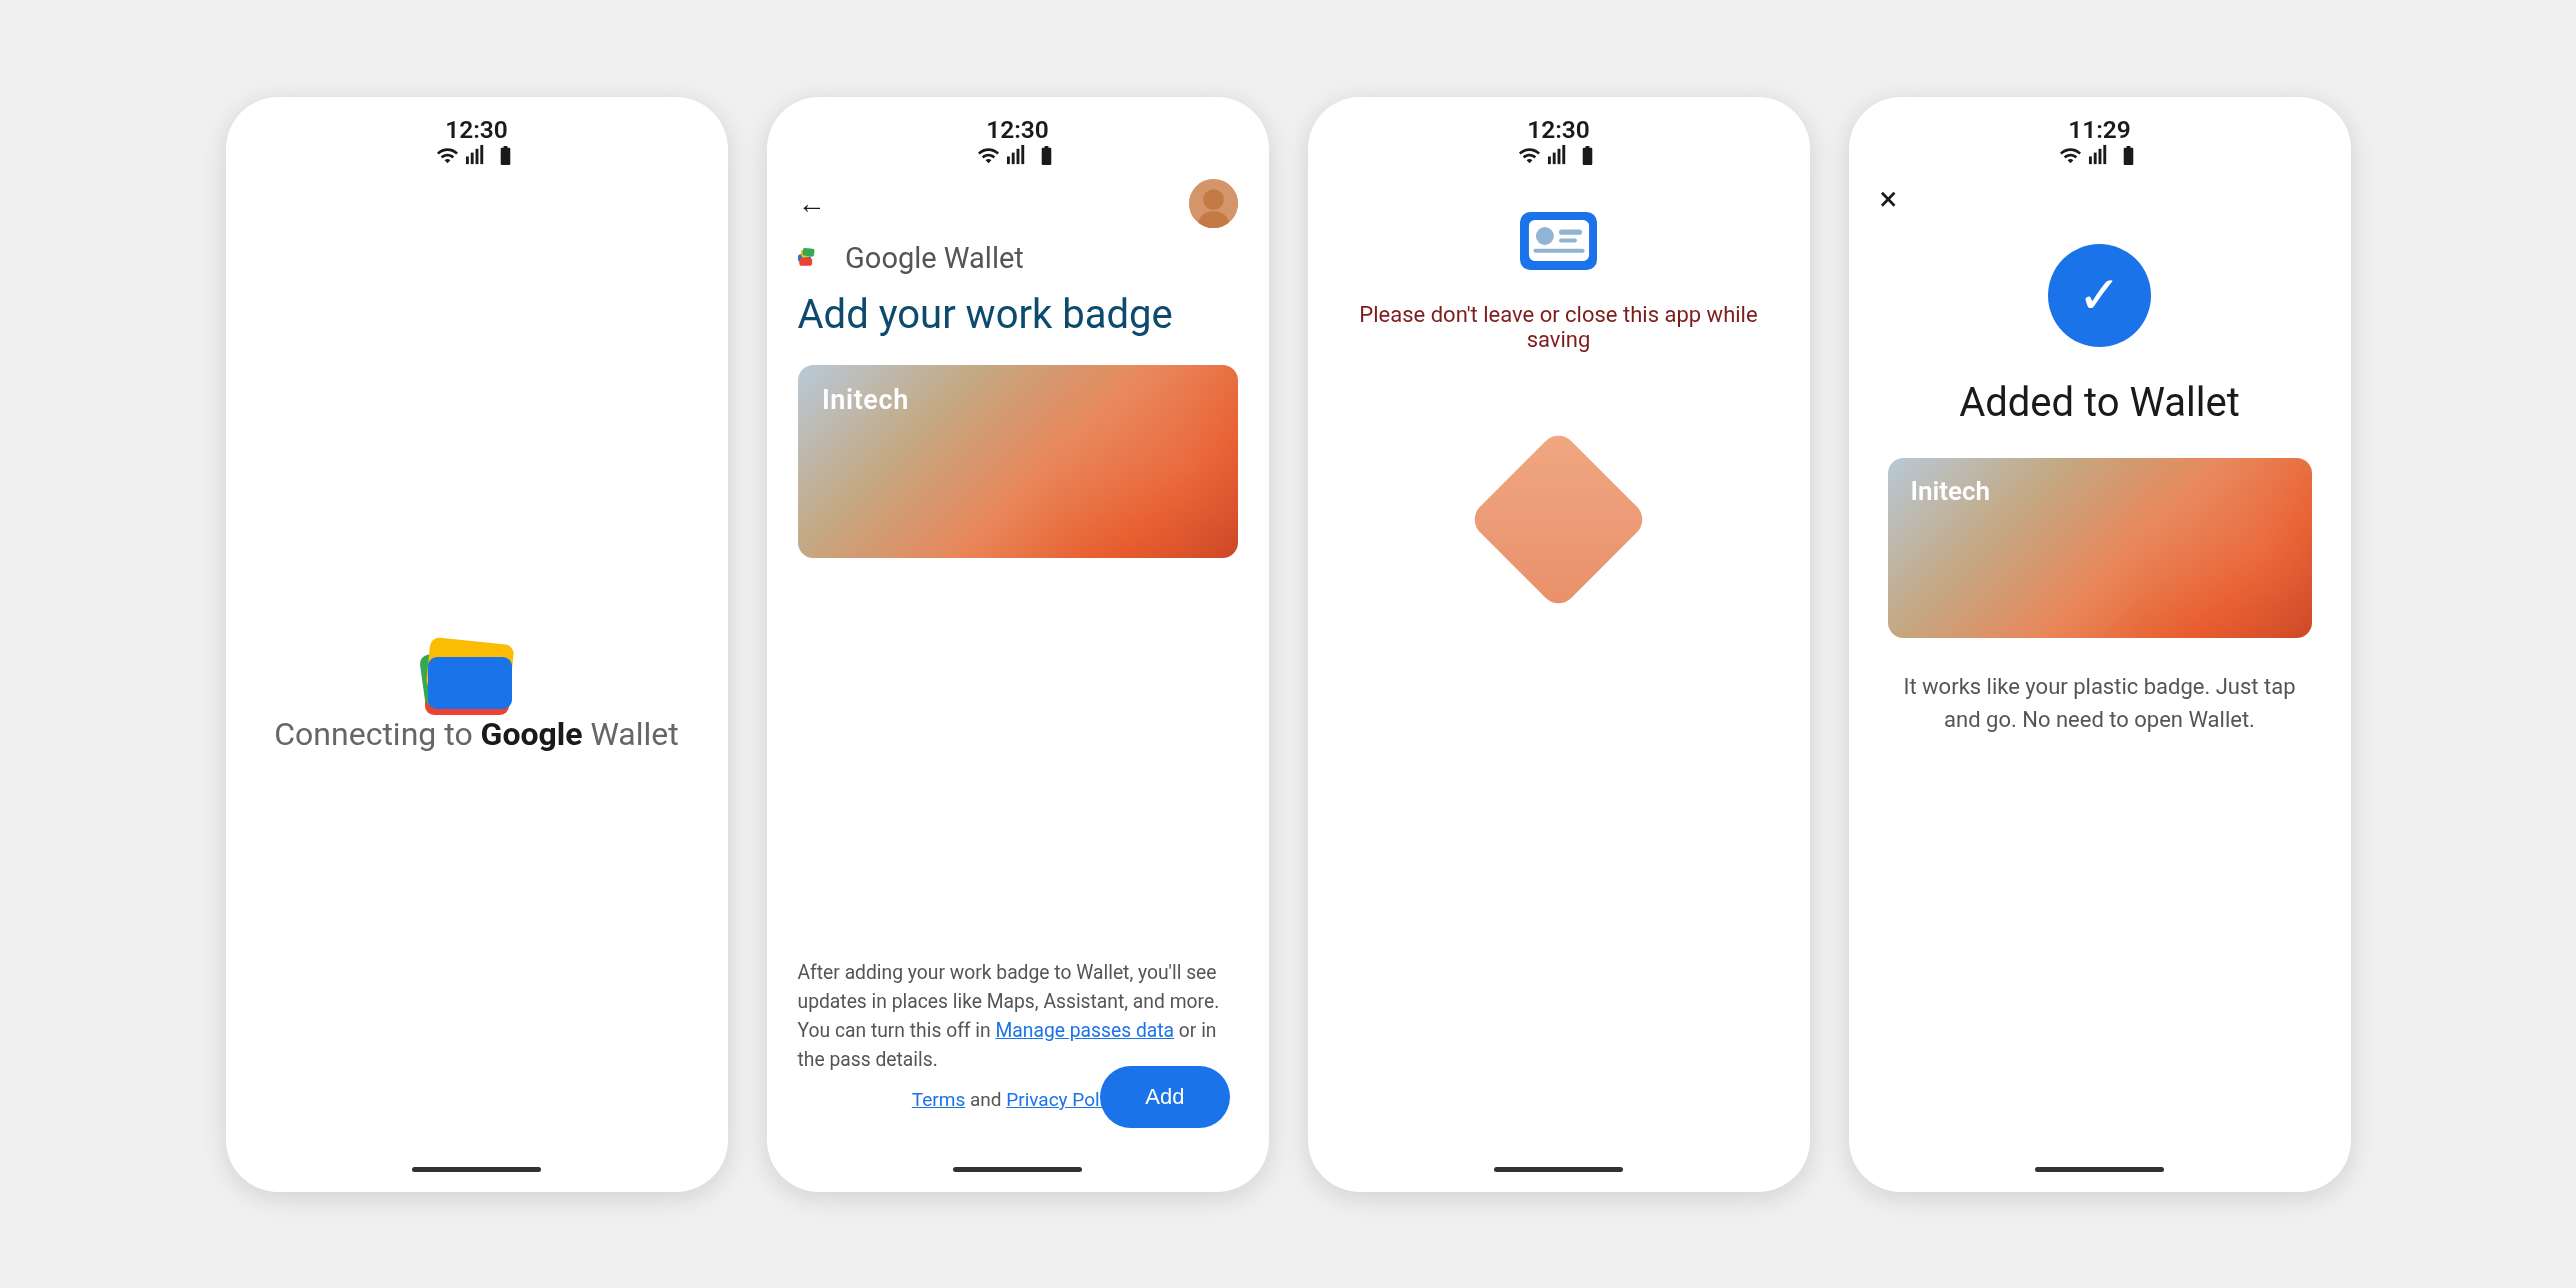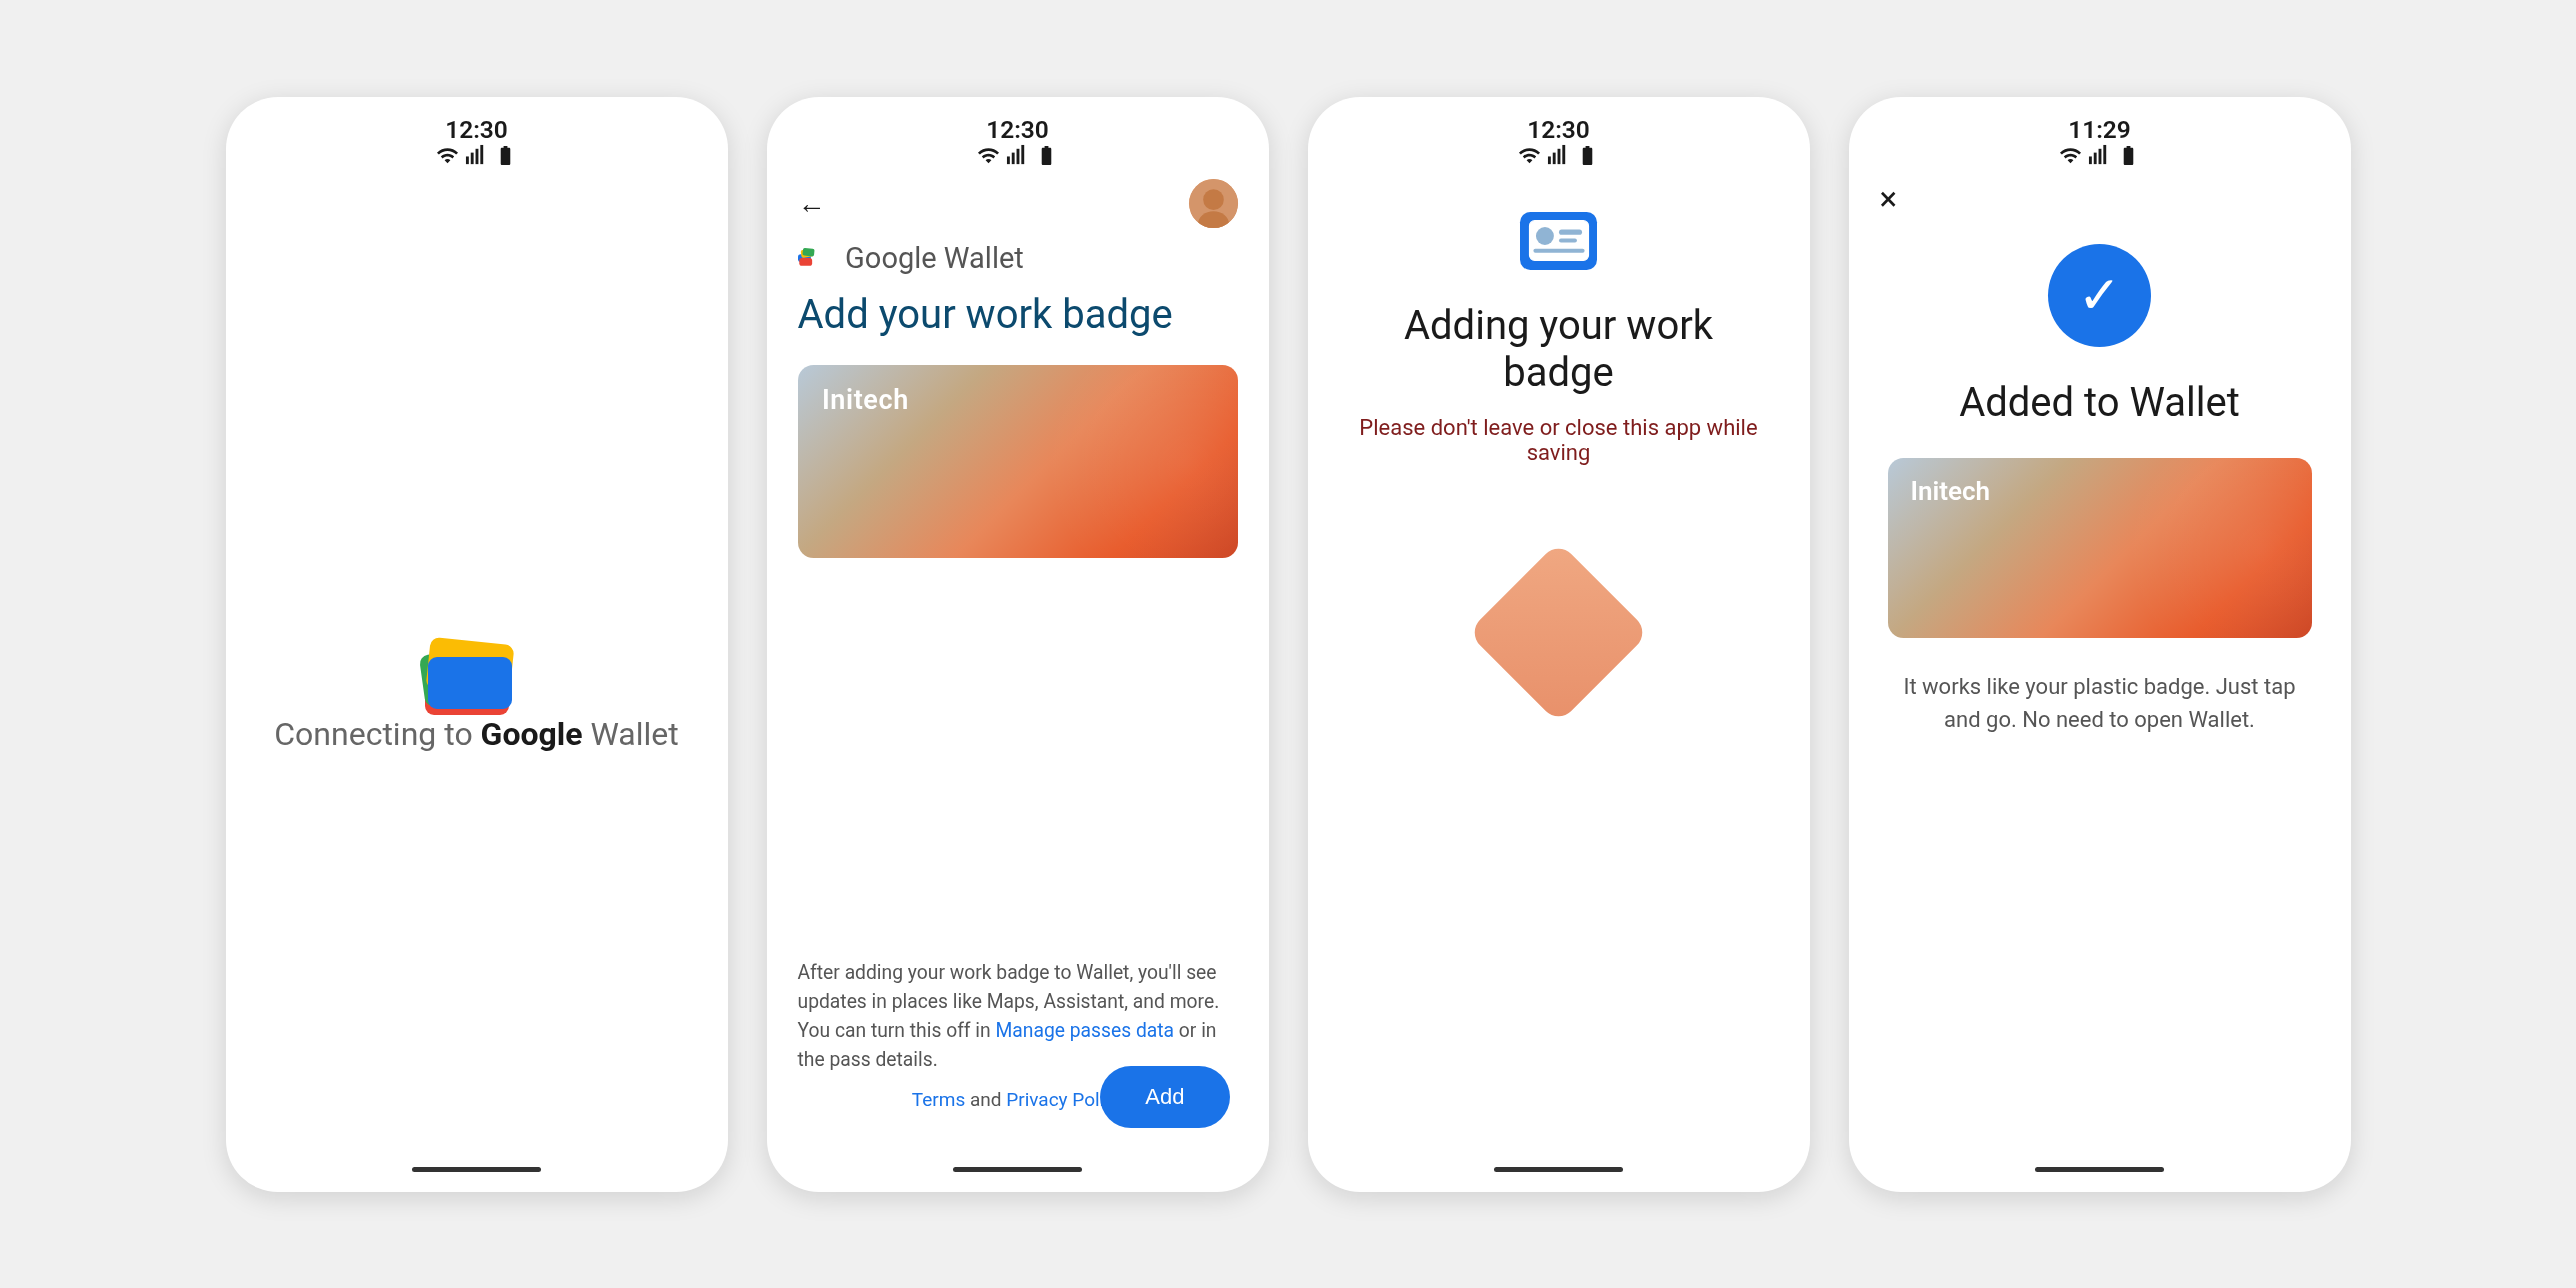--- a/index.html
+++ b/index.html
@@ -171,20 +171,21 @@
 
     .footer-text {
       font-size: 19.3px;
       color: #555;
       line-height: 1.5;
       margin-bottom: 13px;
     }
 
     .footer-link {
       color: #1a73e8;
+      text-decoration: underline;
       cursor: pointer;
     }
 
     .footer-terms {
       font-size: 19px;
       color: #555;
       margin-bottom: 37px;
       text-align: center;
     }
 
@@ -519,21 +520,20 @@
     <div class="badge-icon-container">
       <svg width="64" height="45" viewBox="0 0 100 70">
         <rect x="4" y="4" width="92" height="62" rx="8" fill="white" stroke="white" stroke-width="2"></rect>
         <circle cx="28" cy="28" r="14" fill="#90b4d4"></circle>
         <rect x="50" y="18" width="36" height="8" rx="4" fill="#90b4d4"></rect>
         <rect x="50" y="32" width="28" height="6" rx="3" fill="#90b4d4"></rect>
         <rect x="10" y="48" width="80" height="6" rx="3" fill="#90b4d4"></rect>
       </svg>
     </div>
 
-    <h1 class="adding-title">Adding your work badge</h1>
     <p class="adding-subtitle">Please don't leave or close this app while saving</p>
 
     <div class="diamond-shape"></div>
   </div>
 
   <div class="home-indicator"></div>
 </div>
 
 <div class="phone">
   <div class="status-bar">

